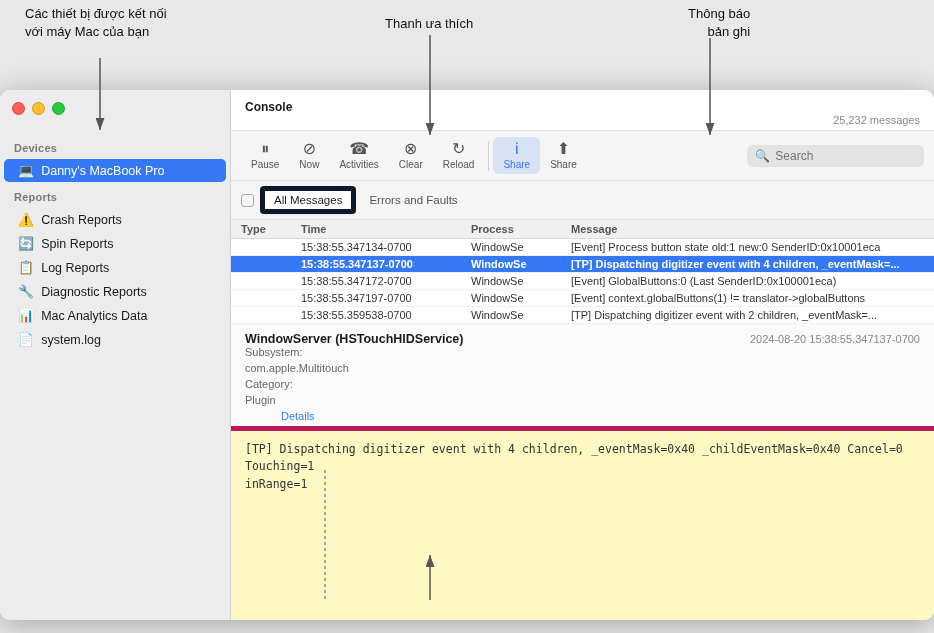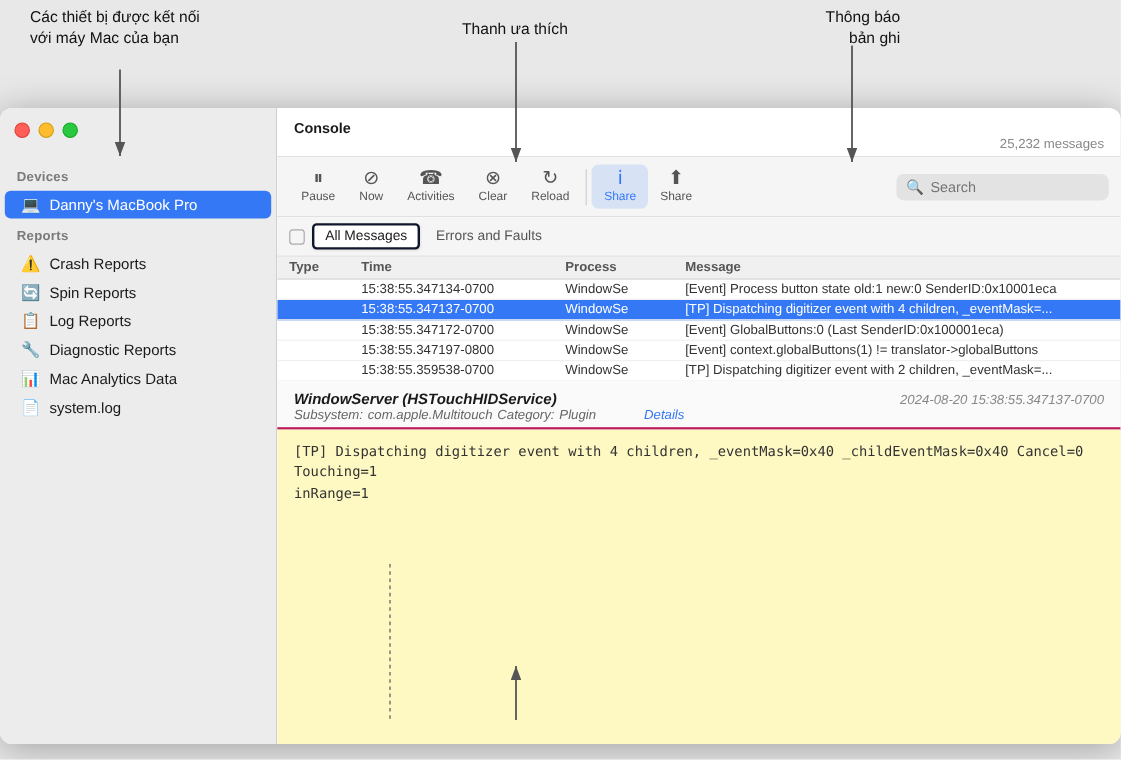--- a/index.html
+++ b/index.html
@@ -185,21 +185,21 @@
     .filter-tab {
       font-size: 11.5px;
       padding: 3px 9px;
       border-radius: 4px;
       cursor: pointer;
       color: #555;
     }
 
     .filter-tab.active {
       background: white;
-      border: 2px solid #0f172a;
+      border: 5px solid #0f172a;
       color: #1a1a1a;
       font-weight: 500;
       box-shadow: 0 1px 2px rgba(0,0,0,0.08);
     }
 
     .filter-checkbox {
       width: 13px;
       height: 13px;
       border: 1.5px solid #aaa;
       border-radius: 3px;
@@ -231,50 +231,51 @@
       padding: 2px 10px;
       border-bottom: 1px solid #f0f0f0;
       font-size: 11px;
       color: #333;
       cursor: pointer;
     }
 
     .log-row.selected {
       background: #3478f6;
       color: white;
+      font-weight: bold;
     }
 
     .log-row .col-type { color: #888; }
     .log-row.selected .col-type { color: rgba(255,255,255,0.8); }
     .log-row .col-message {
       white-space: nowrap;
       overflow: hidden;
       text-overflow: ellipsis;
     }
 
     
     .detail-header {
       padding: 8px 14px 4px 14px;
-      border-bottom: 2px solid #be185d;
+      border-bottom: 5px solid #be185d;
       background: #fafafa;
-      font-style: italic;
     }
 
     .detail-process {
       font-size: 12.5px;
       font-weight: 600;
       color: #1a1a1a;
     }
 
     .detail-meta {
       font-size: 11px;
       color: #666;
       display: flex;
       gap: 4px;
       align-items: flex-start;
+      flex-direction: column;
     }
 
     .detail-meta a {
       color: #3478f6;
       text-decoration: none;
       padding-left: 36px;
     }
 
     .detail-timestamp {
       margin-left: auto;
@@ -469,21 +470,21 @@
         <div class="col-message">[TP] Dispatching digitizer event with 4 children, _eventMask=...</div>
       </div>
       <div class="log-row">
         <div class="col-type"></div>
         <div class="col-time">15:38:55.347172-0700</div>
         <div class="col-process">WindowSe</div>
         <div class="col-message">[Event] GlobalButtons:0 (Last SenderID:0x100001eca)</div>
       </div>
       <div class="log-row">
         <div class="col-type"></div>
-        <div class="col-time">15:38:55.347197-0800</div>
+        <div class="col-time">15:38:55.347197-0700</div>
         <div class="col-process">WindowSe</div>
         <div class="col-message">[Event] context.globalButtons(1) != translator-&gt;globalButtons</div>
       </div>
       <div class="log-row">
         <div class="col-type"></div>
         <div class="col-time">15:38:55.359538-0700</div>
         <div class="col-process">WindowSe</div>
         <div class="col-message">[TP] Dispatching digitizer event with 2 children, _eventMask=...</div>
       </div>
     </div>

